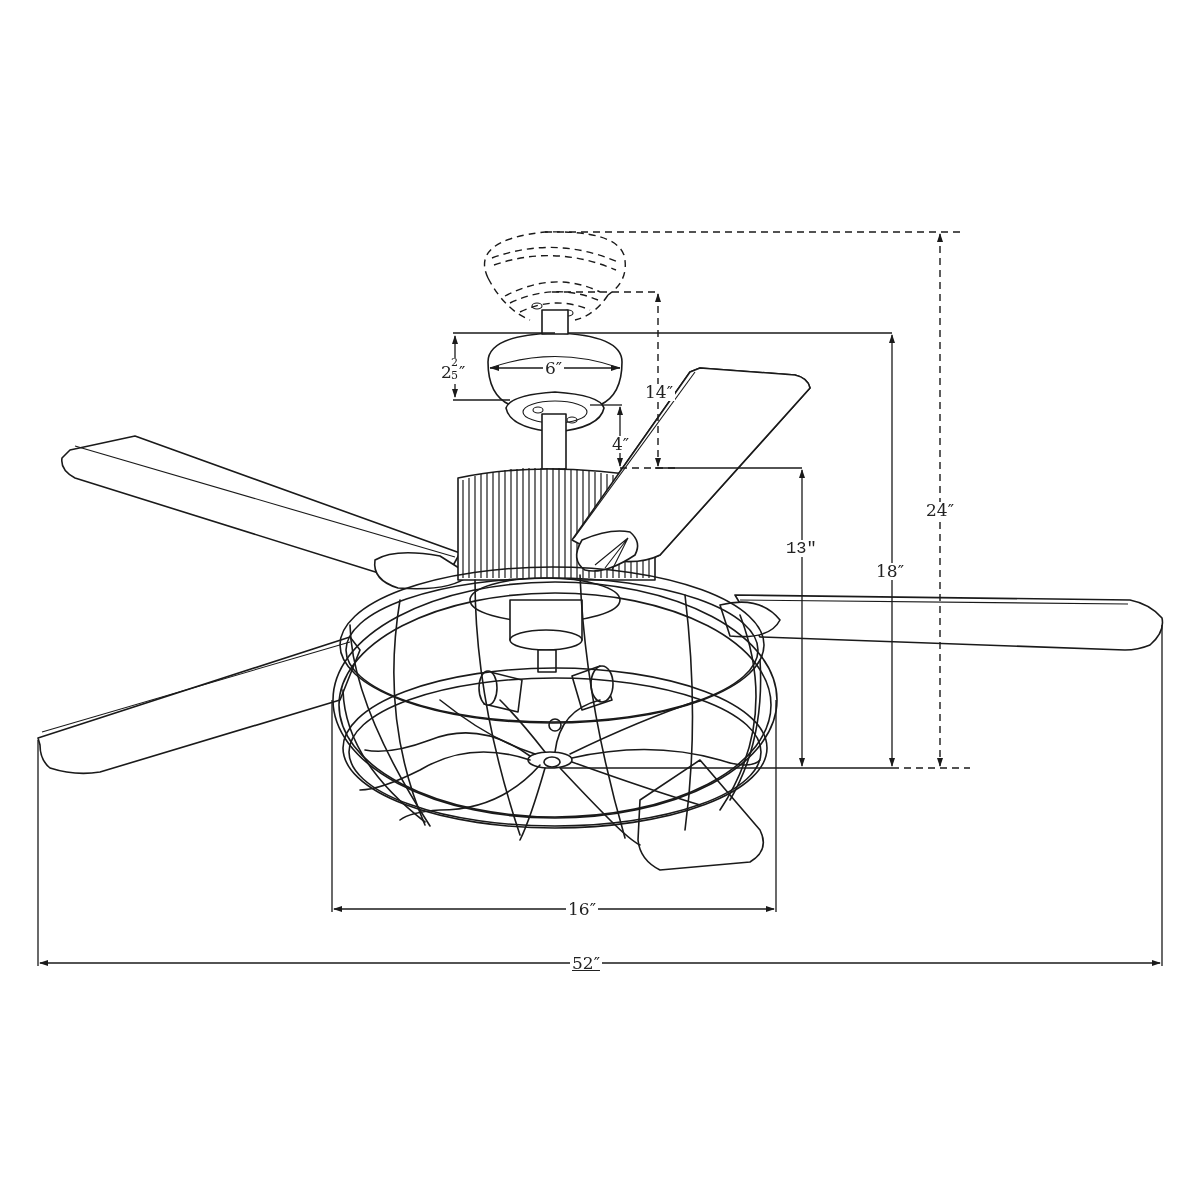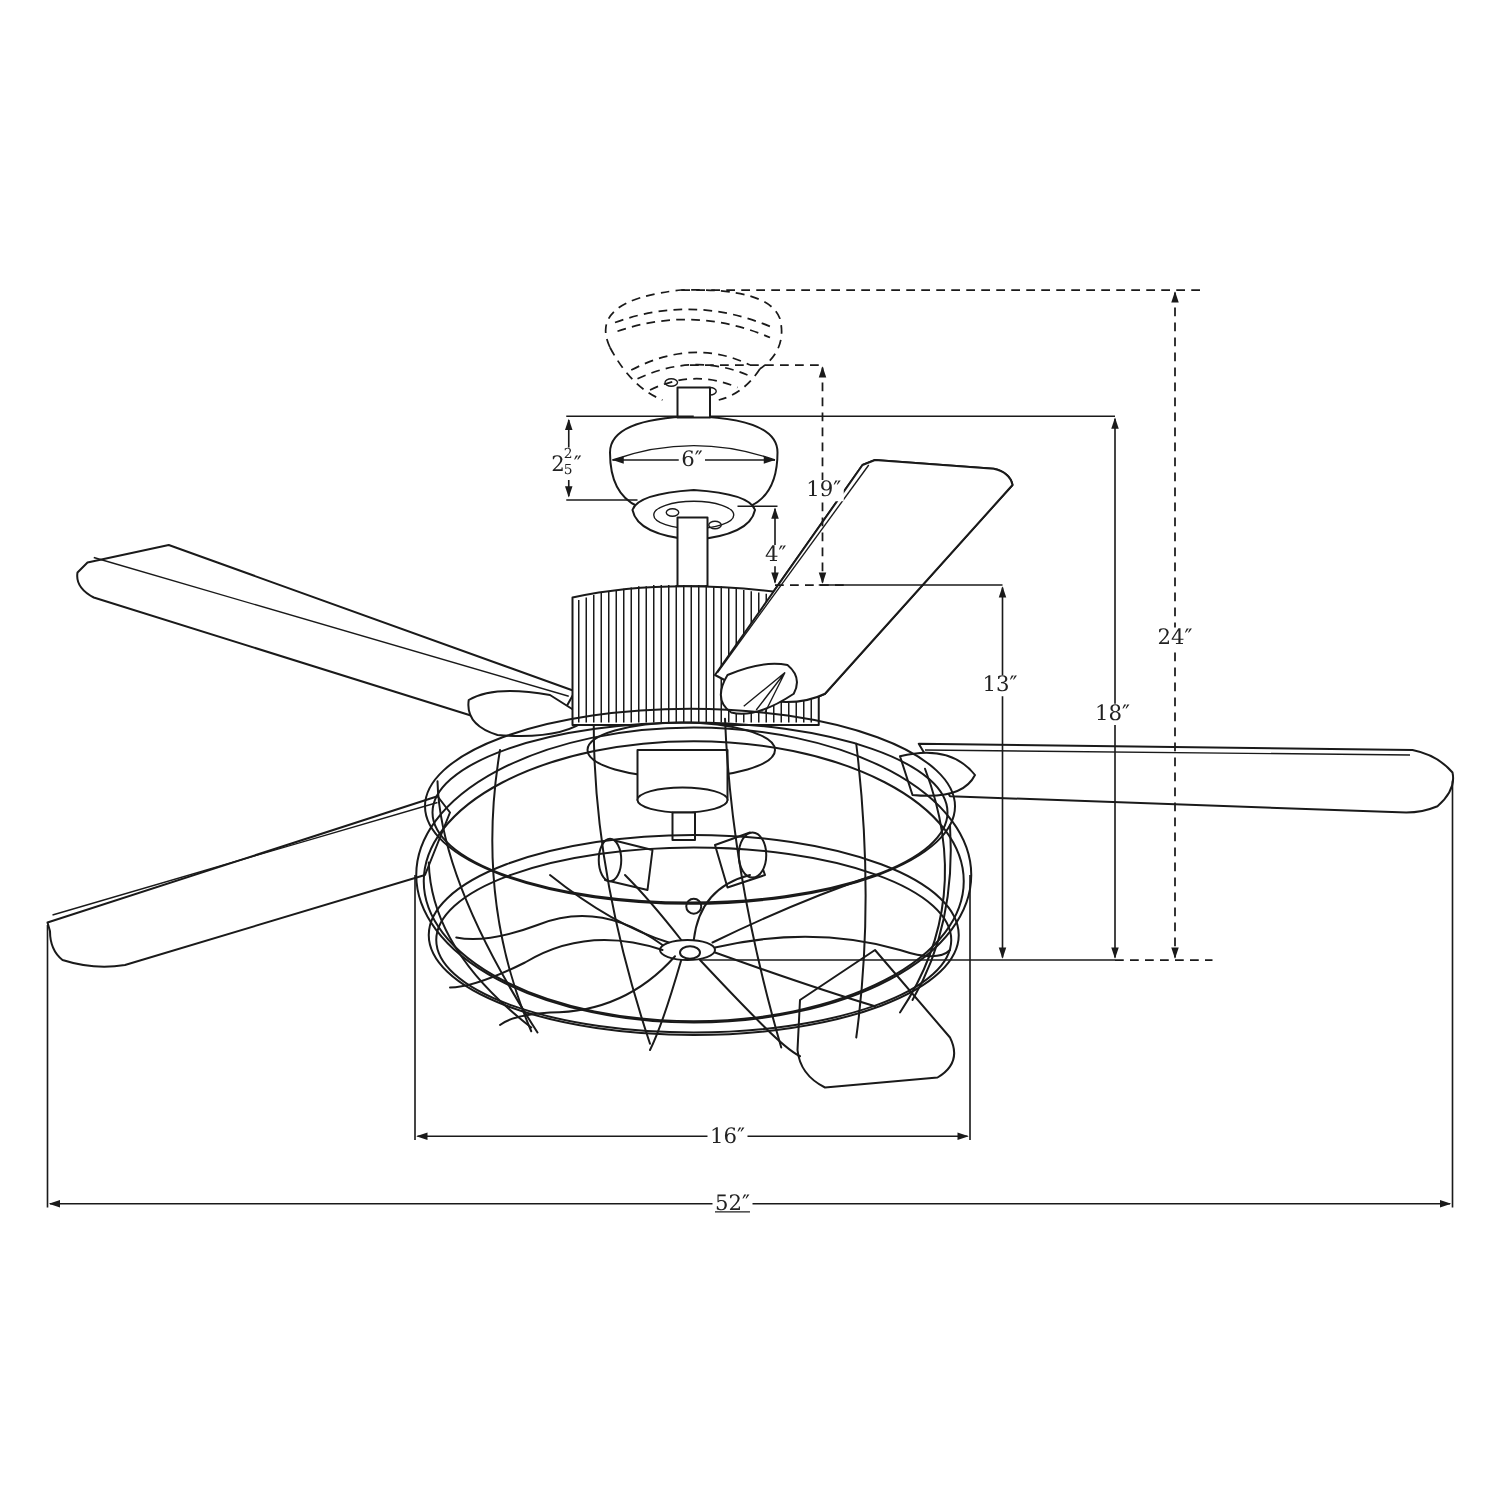--- a/index.html
+++ b/index.html
@@ -232,18 +232,18 @@
 
 <div style="position:absolute; left:441px; top:358px; width:30px; height:26px; background:#fff;">
   <span class="frac" style="left:0; top:6px; font-size:17px;">2</span>
   <span class="frac" style="left:10px; top:-1px; font-size:11px;">2</span>
   <span class="frac" style="left:10px; top:12px; font-size:11px;">5</span>
   <span class="frac" style="left:18px; top:6px; font-size:17px;">″</span>
 </div>
 
 <span class="lbl" style="left:543px; top:360px;">6″</span>
 <span class="lbl" style="left:610px; top:436px;">4″</span>
-<span class="lbl" style="left:643px; top:384px;">19″</span>
-<span class="lbl" style="left:784px; top:540px;">13″</span>
+<span class="lbl" style="left:643px; top:384px;">14″</span>
+<span class="lbl" style="left:784px; top:540px;font-family:Liberation Mono, monospace;">13″</span>
 <span class="lbl" style="left:874px; top:531px;margin-top:32px;">18″</span>
 <span class="lbl" style="left:924px; top:502px;">24″</span>
 <span class="lbl" style="left:566px; top:901px;">16″</span>
 <span class="lbl" style="left:570px; top:955px;text-decoration:underline;">52″</span>
 
 </body></html>

